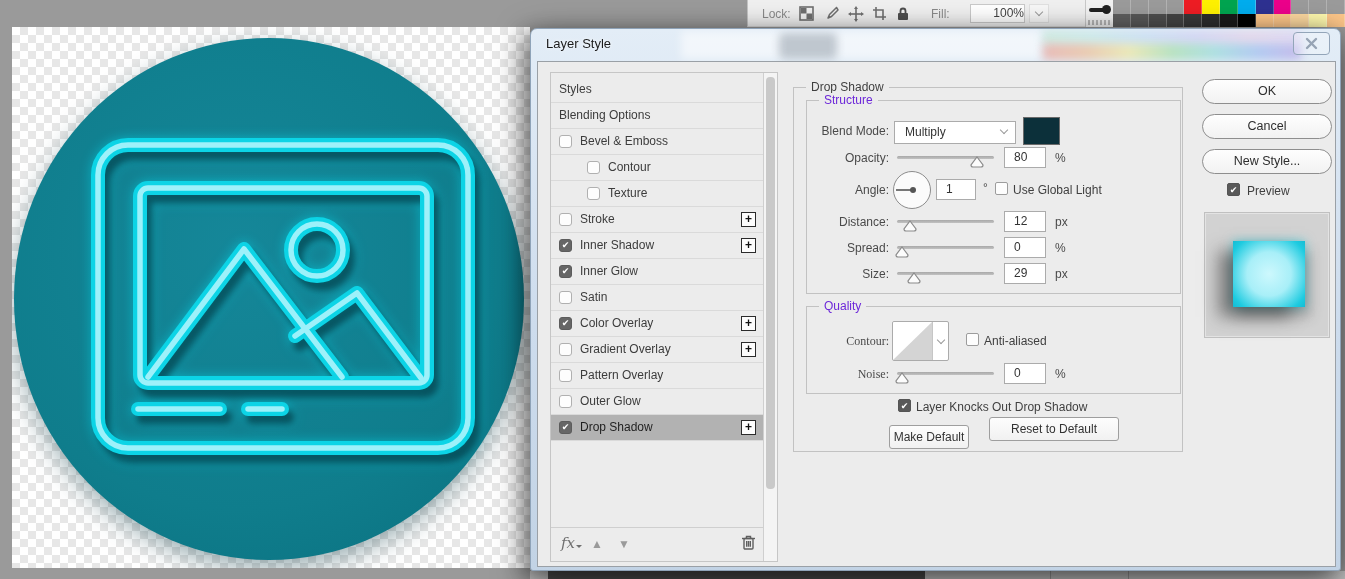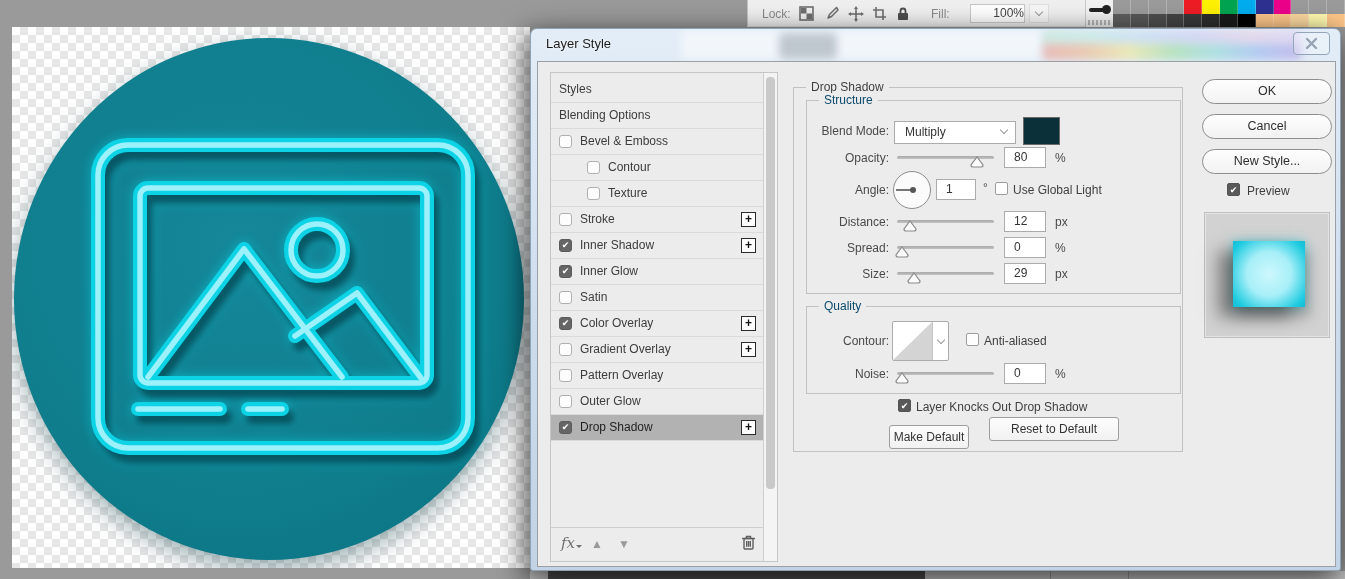--- a/index.html
+++ b/index.html
@@ -80,23 +80,23 @@
   .sl-thumb{position:absolute;left:2px;top:4px;width:9px;height:412px;background:#c9c9c9;border-radius:4px;}
   .sl-footer{position:absolute;left:0;bottom:0;width:213px;height:34px;border-top:1px solid #cfcfcf;}
   .fx{position:absolute;left:10px;top:6px;font-family:"DejaVu Serif",serif;font-style:italic;
       font-size:15px;color:#707070;}
   .fx:after{content:"";position:absolute;right:-7px;bottom:1px;border:3px solid transparent;border-top-color:#707070;}
   .arr{position:absolute;top:9px;font-size:12px;color:#9a9a9a;}
   .trash{position:absolute;right:8px;top:6px;}
   
   .grp{position:absolute;border:1px solid #c2c2c2;}
   .grp-label{position:absolute;top:-8px;left:12px;background:#ececec;padding:0 5px;
-             font-size:12px;color:#0c4a6e;}
+             font-size:12px;color:#6d28d9;}
   .s-lbl{position:absolute;left:0;width:82px;text-align:right;font-size:12px;color:#4a4a4a;}
-  .q-lbl{position:absolute;left:0;width:82px;text-align:right;font-size:12px;color:#4a4a4a;}
+  .q-lbl{position:absolute;left:0;width:82px;text-align:right;font-size:12px;color:#4a4a4a;font-family:Liberation Serif, serif;}
   .vbox{position:absolute;width:42px;height:21px;background:#fff;border:1px solid #ababab;
         font-size:12px;color:#333;padding-left:9px;line-height:19px;}
   .unit{position:absolute;font-size:12px;color:#4a4a4a;}
   .slider{position:absolute;width:97px;height:14px;}
   .slider .track{position:absolute;left:0;top:5px;width:97px;height:3px;
                  background:linear-gradient(#a8a8a8,#c2c2c2);border-radius:2px;}
   .slider .thumb{position:absolute;top:3px;width:14px;height:12px;}
   .dropdown{position:absolute;background:#fff;border:1px solid #ababab;font-size:12px;color:#333;}
   .dd-chev{position:absolute;right:8px;top:8px;}
   .color-swatch{position:absolute;border:1px solid #6a6a6a;}

